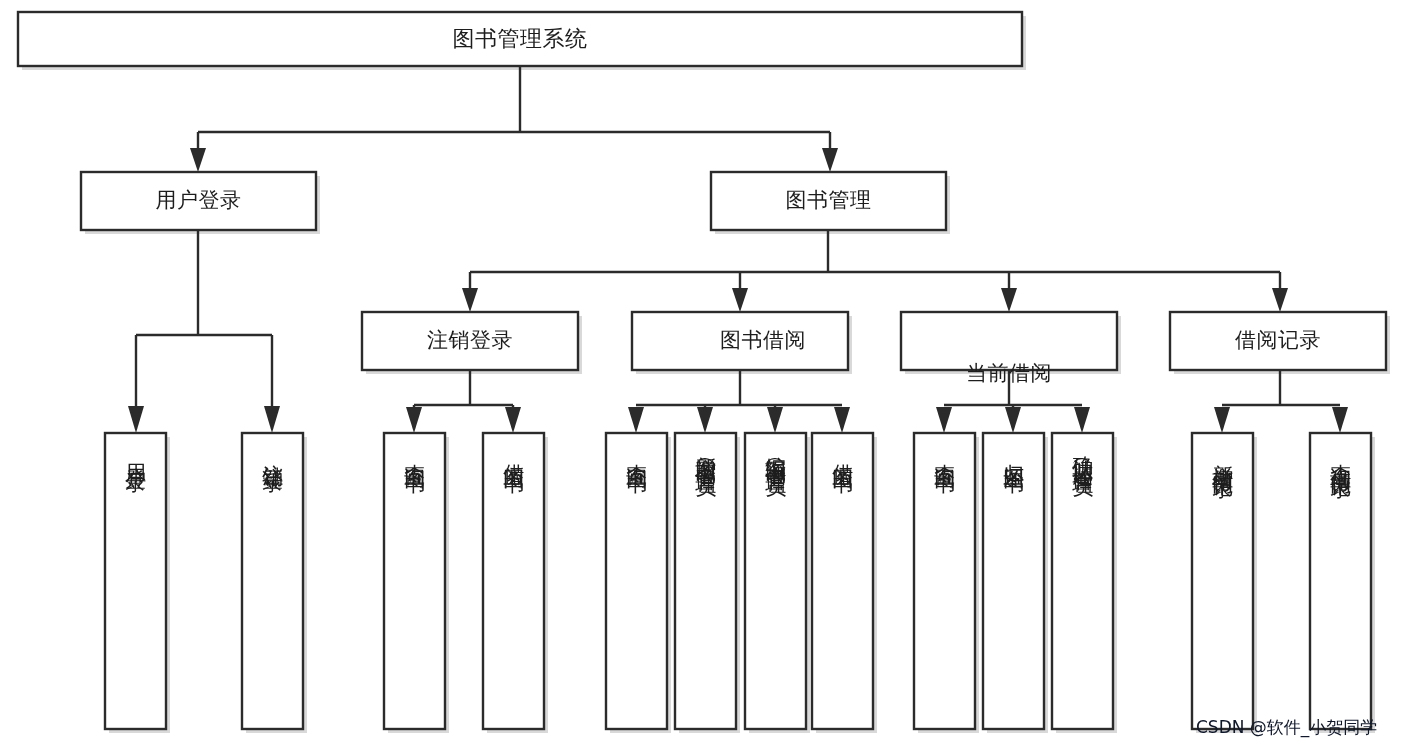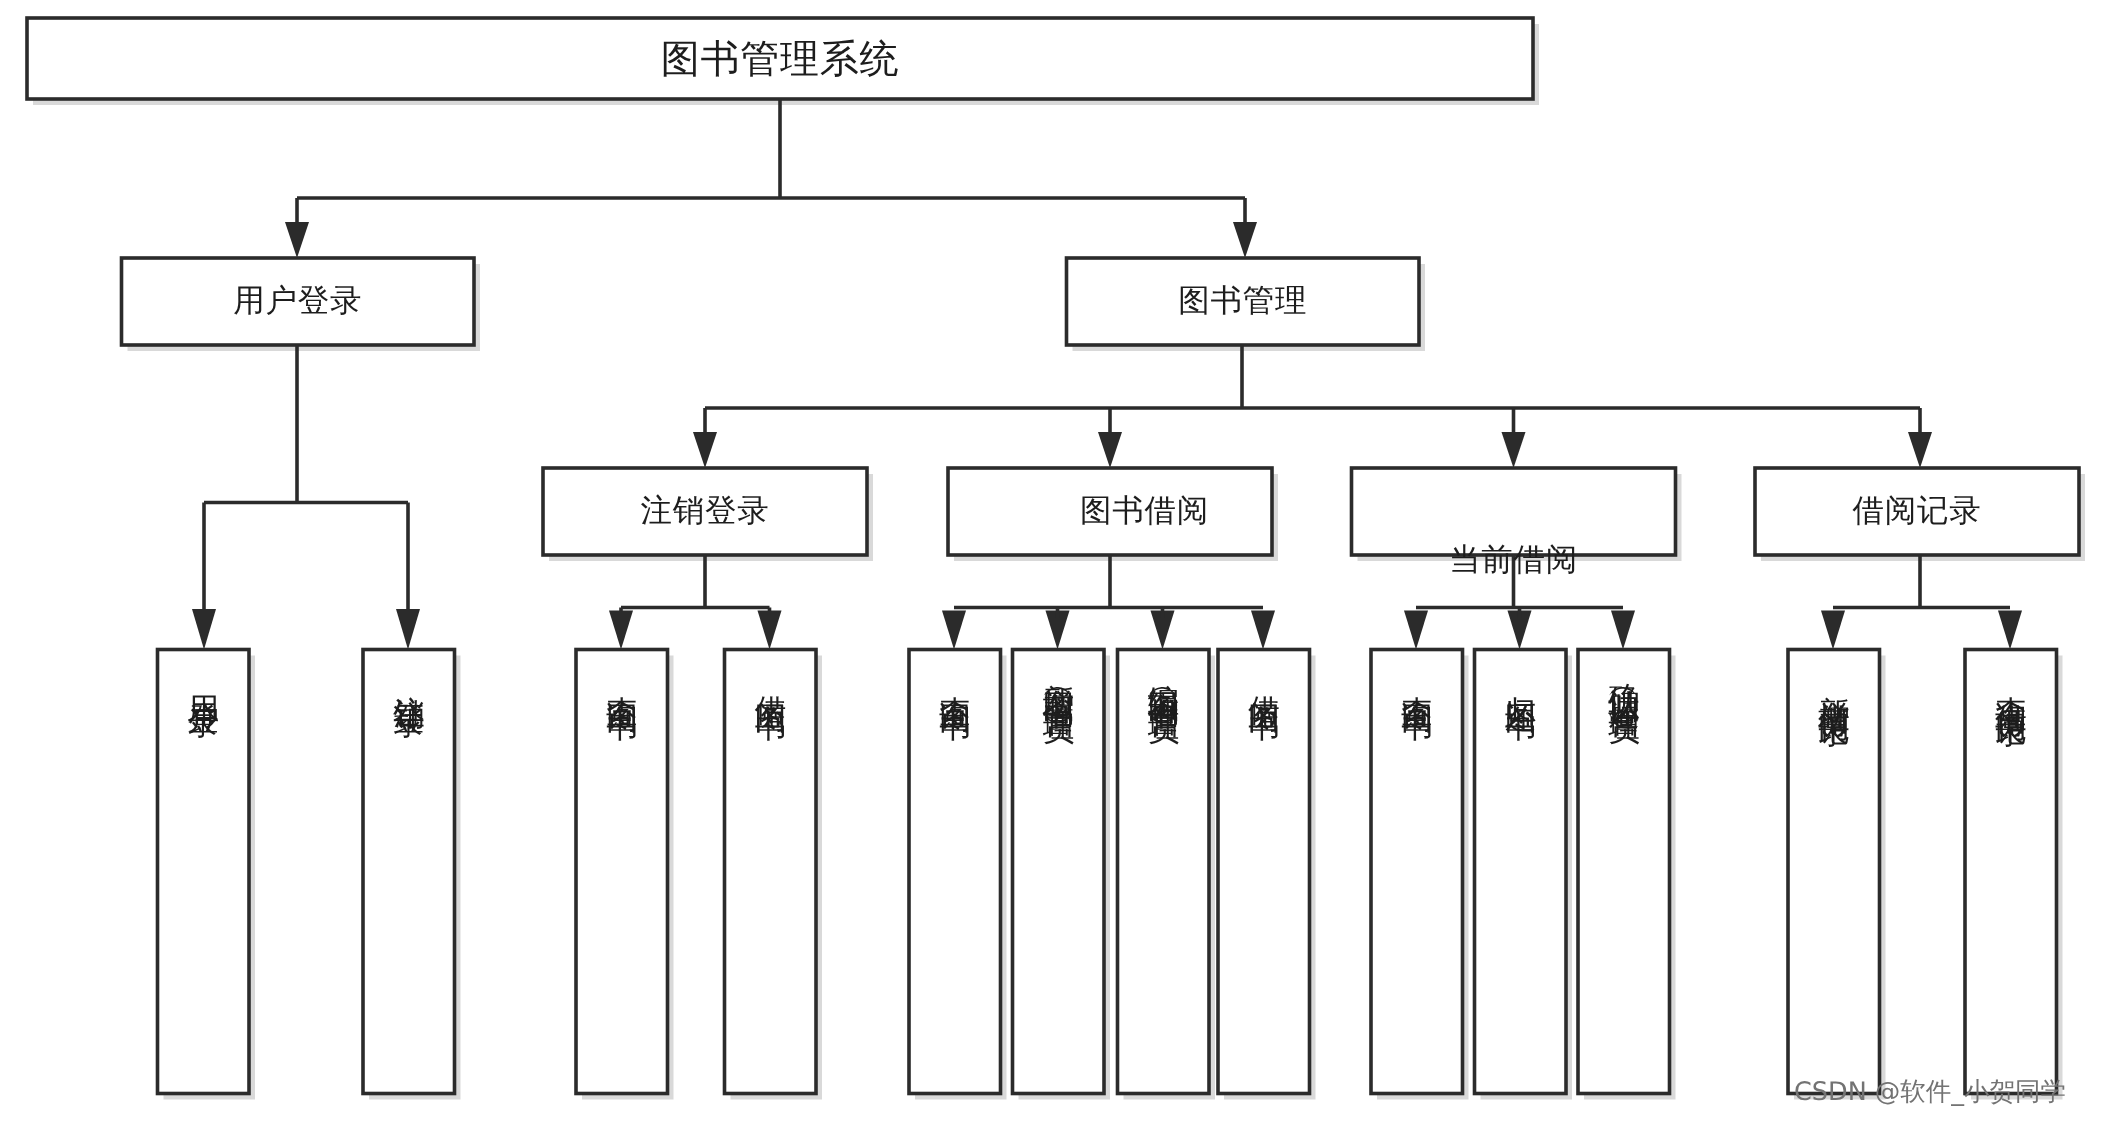--- a/index.html
+++ b/index.html
@@ -53,35 +53,35 @@
     letter-spacing: 0.5px;
     pointer-events: none;
     text-align: center;
     box-sizing: border-box;
   }
   .label-h {
     font-size: 21px;
     line-height: 1.2;
   }
   .label-root {
-    font-size: 26px;
+    font-size: 22px;
   }
   .label-v {
     writing-mode: vertical-rl;
     text-orientation: upright;
     font-size: 21px;
     line-height: 1.45;
     letter-spacing: 3px;
     justify-content: flex-start;
     padding-top: 14px;
     align-items: center;
   }
   .watermark {
     position: absolute;
-    color: #737373;
+    color: #0f172a;
     font-size: 17px;
     font-family: "DejaVu Sans", "Liberation Sans", sans-serif;
     white-space: nowrap;
     pointer-events: none;
   }
 </style>
 </head>
 <body>
 
 <div id="diagram-root">

